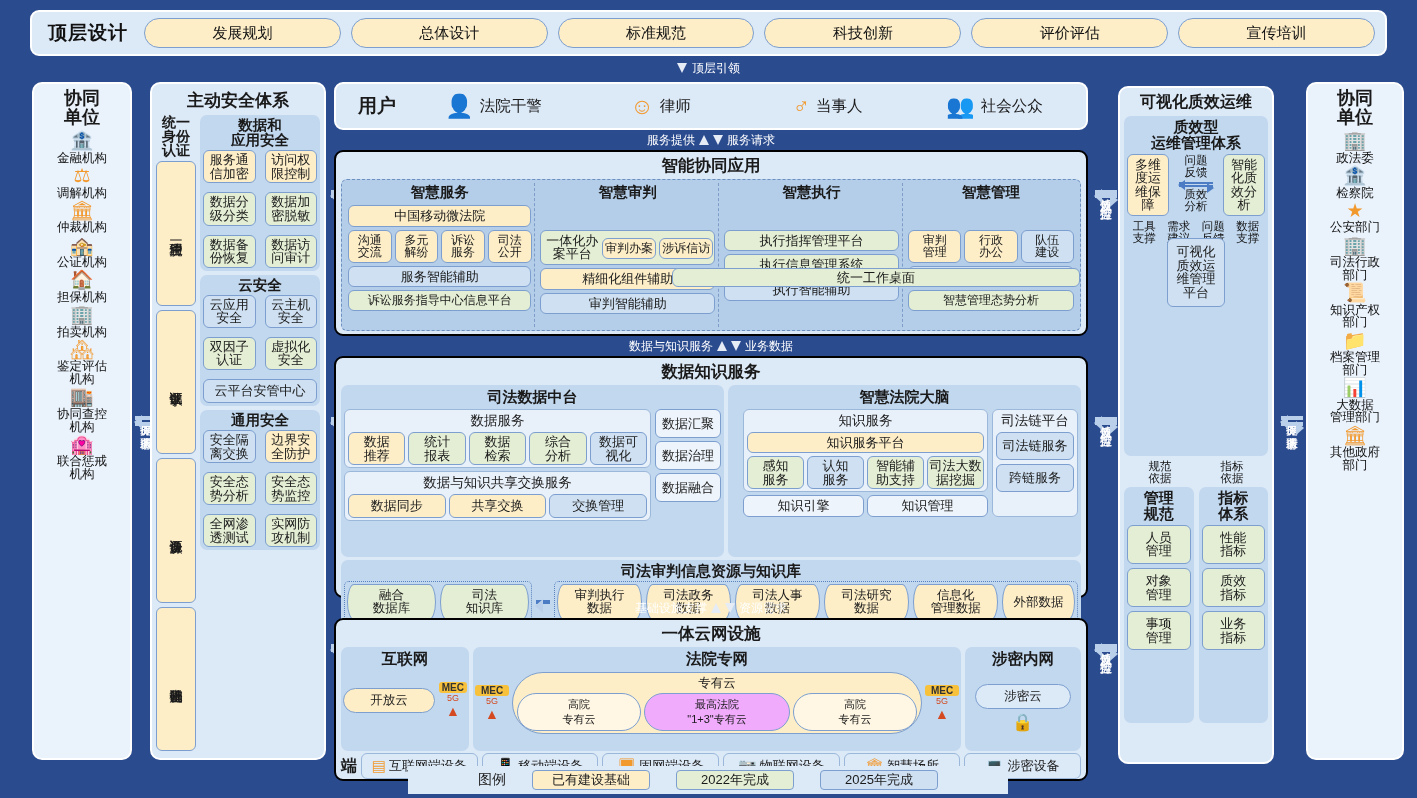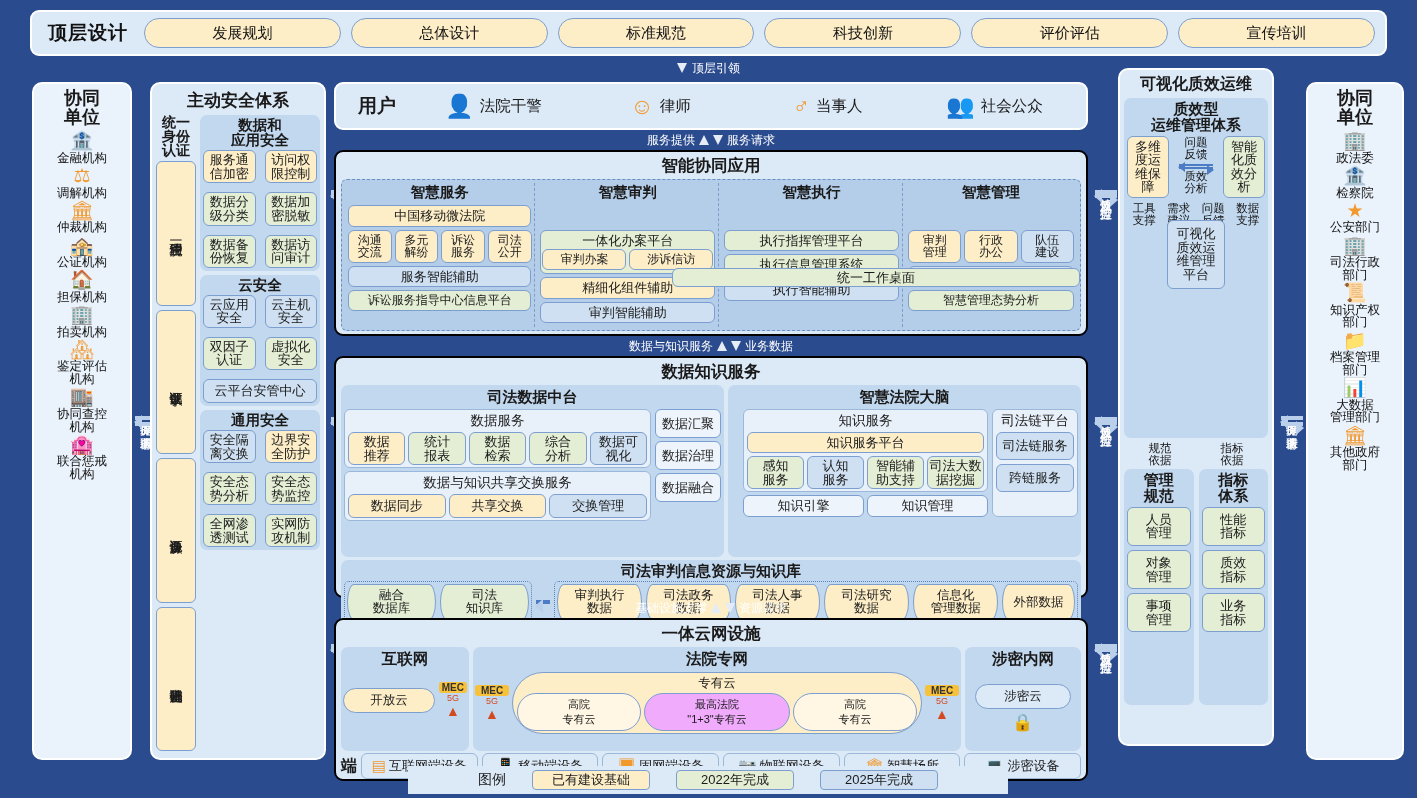--- a/index.html
+++ b/index.html
@@ -131,21 +131,21 @@
   .cloud { background:#fdeec8; border:1.5px solid #7c9fd0; border-radius:40px; text-align:center; font-size:12.5px; padding:3px 6px; }
   .cloudb { background:#dce9f7; border:1.5px solid #7c9fd0; border-radius:40px; text-align:center; font-size:12.5px; padding:3px 8px; }
   .endrow { display:flex; align-items:center; gap:4px; margin-top:2px; }
   .endrow .ed { font-size:16px; font-weight:bold; }
   .endbox { flex:1; background:#dce9f7; border:1.5px solid #9bb8da; border-radius:6px; display:flex; align-items:center; justify-content:center; gap:3px; font-size:13px; padding:3px 1px; }
   .endbox .ic { color:#f2992e; font-size:15px; }
   .mec { background:#f7c13b; border-radius:3px; font-size:10px; padding:0 3px; color:#333; font-weight:bold; }
 
   
   #opscol {
-    position:absolute; left:1118px; top:68px; width:156px; height:678px;
+    position:absolute; left:1118px; top:86px; width:156px; height:678px;
     background:#dce9f7; border:2px solid #fff; border-radius:10px; padding:4px;
   }
   #opscol .h1 { text-align:center; font-size:16px; font-weight:bold; margin-bottom:3px; }
   .opsbody { background:#c2d8ef; border-radius:7px; padding:3px; }
   .opsbody .ot { text-align:center; font-size:15px; font-weight:bold; line-height:1.05; margin-bottom:3px; }
   .ops3 { display:flex; gap:2px; align-items:stretch; }
   .opsbx { width:42px; border:1.5px solid #7c9fd0; border-radius:6px; font-size:13px; text-align:center; line-height:1.05; padding:3px 0; display:flex; align-items:center; justify-content:center; }
   .opslbl { flex:1; font-size:11.5px; text-align:center; line-height:1.05; color:#111; }
   .arrowcol { display:flex; flex-direction:column; align-items:center; justify-content:center; gap:1px; }
   .arr-left { width:34px;height:0;border-top:2px solid #4b7cc4; position:relative;}
@@ -356,21 +356,21 @@
             <div class="bx y sm">多元<br>解纷</div>
             <div class="bx y sm">诉讼<br>服务</div>
             <div class="bx y sm">司法<br>公开</div>
           </div>
           <div class="bx b">服务智能辅助</div>
           <div class="bx g sm">诉讼服务指导中心信息平台</div>
         </div>
         <div class="appcol" style="flex:1">
           <div class="ct">智慧审判</div>
           <div class="bx g" style="visibility:hidden">&nbsp;</div>
-          <div class="bx g" style="flex-direction:column;">
+          <div class="bx g" style="flex-direction:row;">
             <div>一体化办案平台</div>
             <div class="rowflex" style="width:100%;margin-top:2px;">
               <div class="bx y sm">审判办案</div>
               <div class="bx y sm">涉诉信访</div>
             </div>
           </div>
           <div class="bx y">精细化组件辅助</div>
           <div class="bx b">审判智能辅助</div>
         </div>
         <div class="appcol" style="flex:1">

